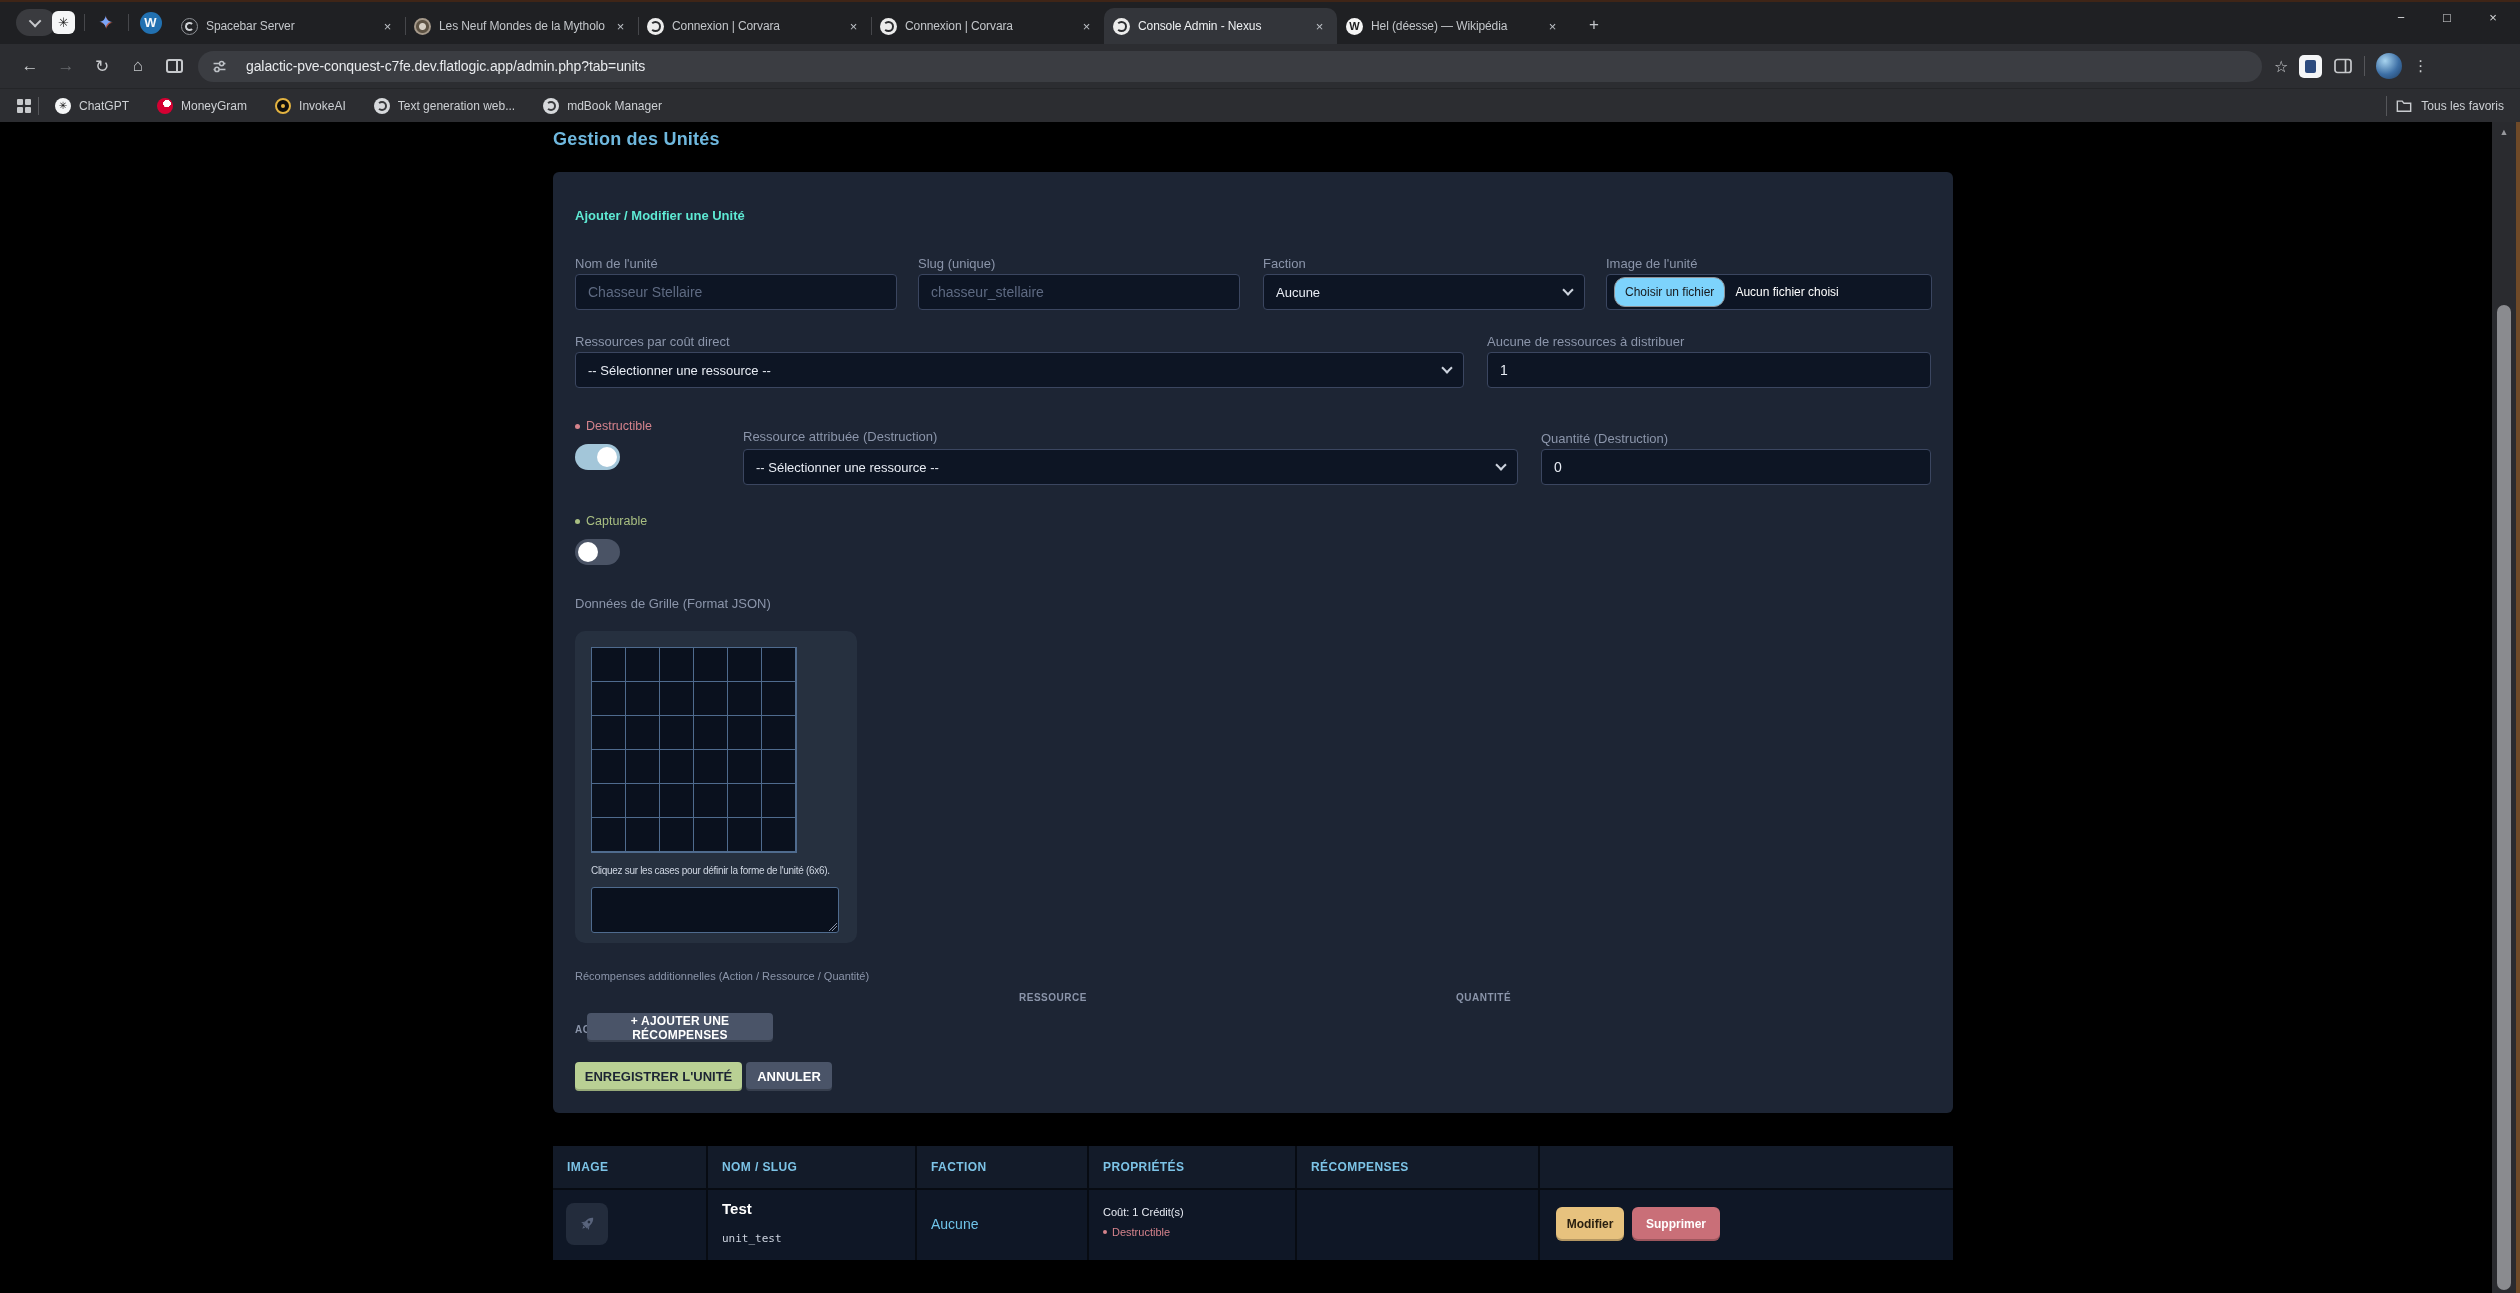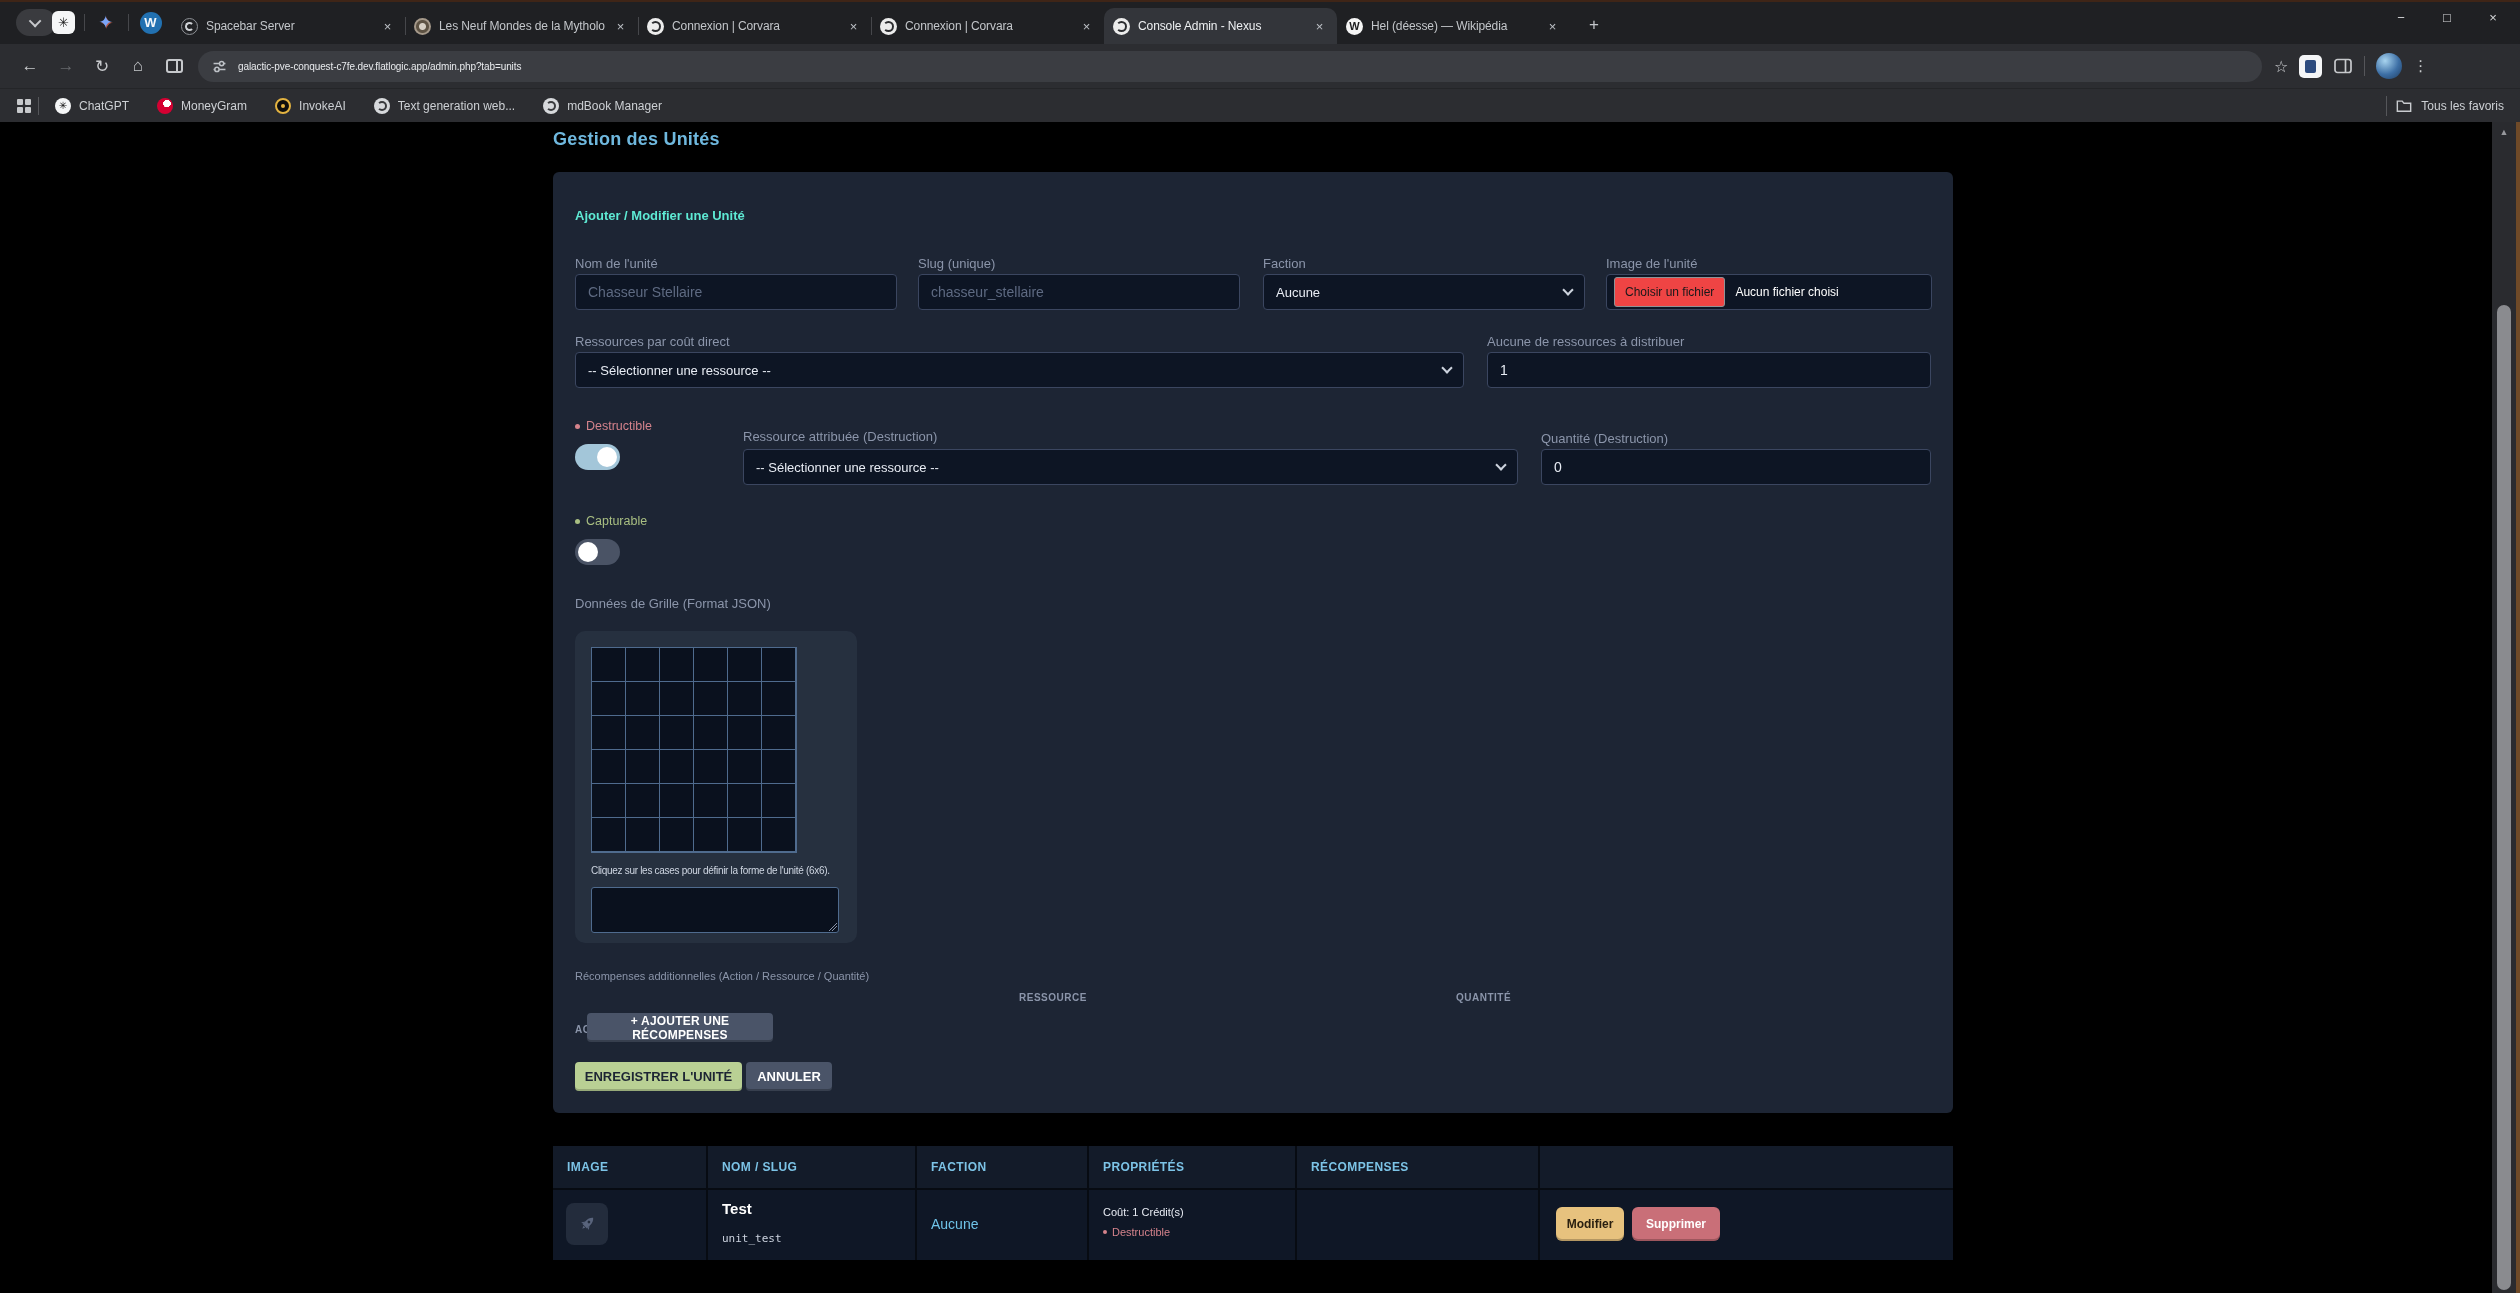--- a/index.html
+++ b/index.html
@@ -38,21 +38,21 @@
   .win-controls { position:absolute; right:4px; top:2px; display:flex; }
   .win-controls span { width:46px; height:32px; line-height:32px; text-align:center; color:#d6d7d9; font-size:13px; }
 
   
   .toolbar { position:absolute; top:44px; left:0; width:2520px; height:44px; background:#2c2d31; display:flex; align-items:center; padding:0 12px; }
   .tbtn { width:36px; height:34px; color:#c7c9cc; font-size:17px; display:flex; align-items:center; justify-content:center; flex:none; }
   .tbtn.disabled { color:#66686c; }
   .reading-ic { width:17px; height:14px; border:2px solid #c7c9cc; border-radius:3px; position:relative; }
   .reading-ic::after { content:""; position:absolute; top:0; bottom:0; left:8px; width:2px; background:#c7c9cc; }
   .url-pill { height:31px; background:#3b3d42; border-radius:16px; display:flex; align-items:center; padding:0 13px; margin-left:6px; width:2064px; flex:none; }
-  .url-text { color:#e8eaed; font-size:10px; margin-left:10px; letter-spacing:-0.1px; }
+  .url-text { color:#e8eaed; font-size:14px; margin-left:18px; letter-spacing:-0.1px; }
   .tb-right { display:flex; align-items:center; margin-left:12px; gap:11px; }
   .star { color:#c7c9cc; font-size:16px; }
   .ext-box { width:23px; height:23px; background:#f4f5f7; border-radius:5px; display:flex; align-items:center; justify-content:center; }
   .ext-box i { display:block; width:11px; height:13px; background:#2c4a7e; border-radius:2px; }
   .vsep { width:1px; height:20px; background:#55565a; }
   .avatar { width:26px; height:26px; border-radius:50%; background:radial-gradient(circle at 35% 30%, #a8d4ef, #3d6fa5 55%, #1e3c60); }
   .dots { color:#c7c9cc; font-size:15px; letter-spacing:0; }
 
   
   .bookmarks { position:absolute; top:88px; left:0; width:2520px; height:34px; background:#2c2d31; border-top:1px solid #242528; display:flex; align-items:center; padding:0 16px; font-size:12px; color:#cdd0d4; }
@@ -81,21 +81,21 @@
   .card { position:absolute; left:0; top:50px; width:1400px; height:941px; background:#1d2534; border-radius:6px; }
   .card-heading { position:absolute; left:22px; top:36px; font-size:13px; font-weight:bold; color:#5eead4; }
 
   .flabel { position:absolute; font-size:13px; color:#8b95aa; white-space:nowrap; }
   .ctl { position:absolute; height:36px; background:#0d1524; border:1px solid #3b4660; border-radius:4px; font-size:14px; color:#e8ecf4; }
   input.ctl { padding:0 12px; outline:none; }
   input.ctl::placeholder { color:#5e6a82; }
   .selectbox { display:flex; align-items:center; justify-content:space-between; padding:0 12px; font-size:13px; }
   .chevron { width:8px; height:8px; border-right:2px solid #cdd3de; border-bottom:2px solid #cdd3de; transform:rotate(45deg); margin-top:-4px; flex:none; }
   .filebox { display:flex; align-items:center; padding:0 7px; }
-  .file-btn { background:#ef4444; color:#17181a; font-size:12px; padding:7px 10px; border-radius:3px; border:1px solid #8f9296; white-space:nowrap; }
+  .file-btn { background:#7dd3fc; color:#17181a; font-size:12px; padding:7px 10px; border-radius:11px; border:1px solid #8f9296; white-space:nowrap; }
   .file-status { margin-left:10px; font-size:12px; color:#fff; white-space:nowrap; }
 
   .dot-label { position:absolute; display:flex; align-items:center; gap:6px; font-size:12.5px; }
   .dot-label .dot { width:5px; height:5px; border-radius:50%; background:currentColor; }
   .lbl-destructible { color:#d5838c; }
   .lbl-capturable { color:#a9bf82; }
 
   .switch { position:absolute; width:45px; height:26px; border-radius:13px; }
   .switch .knob { position:absolute; top:3px; width:20px; height:20px; border-radius:50%; background:#fff; }
   .switch.on { background:#a3c6d9; } .switch.on .knob { right:3px; }

